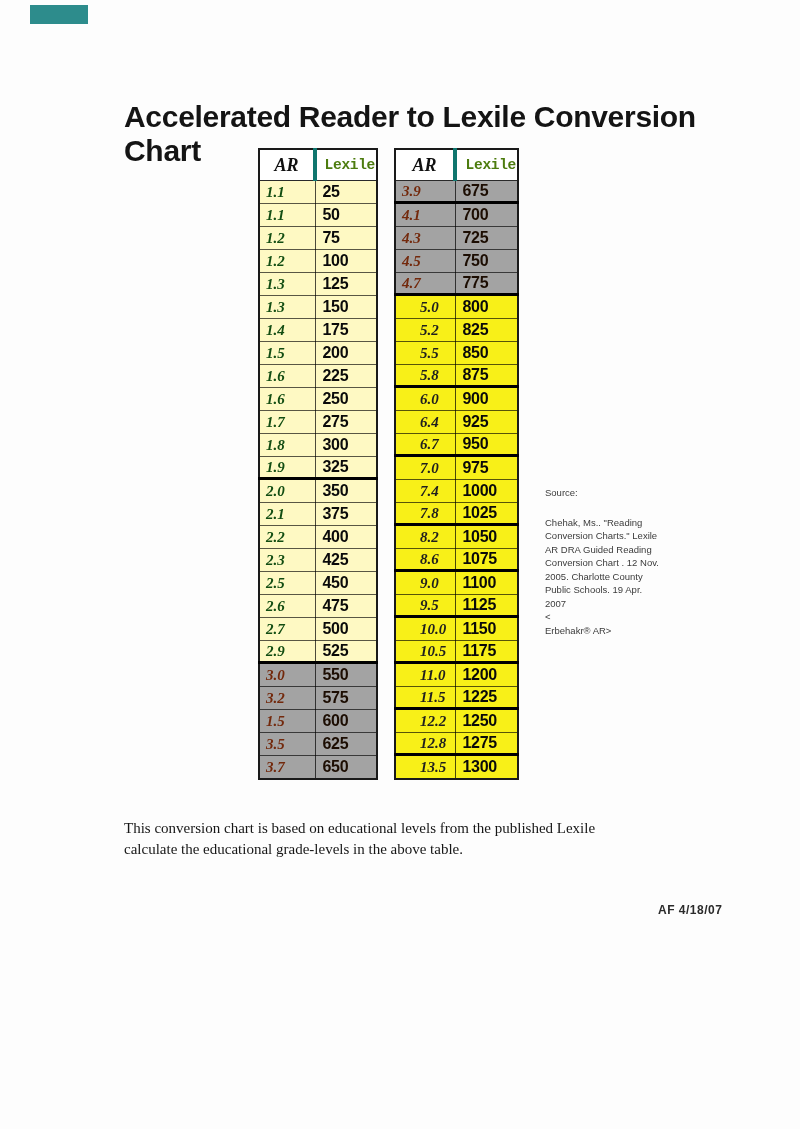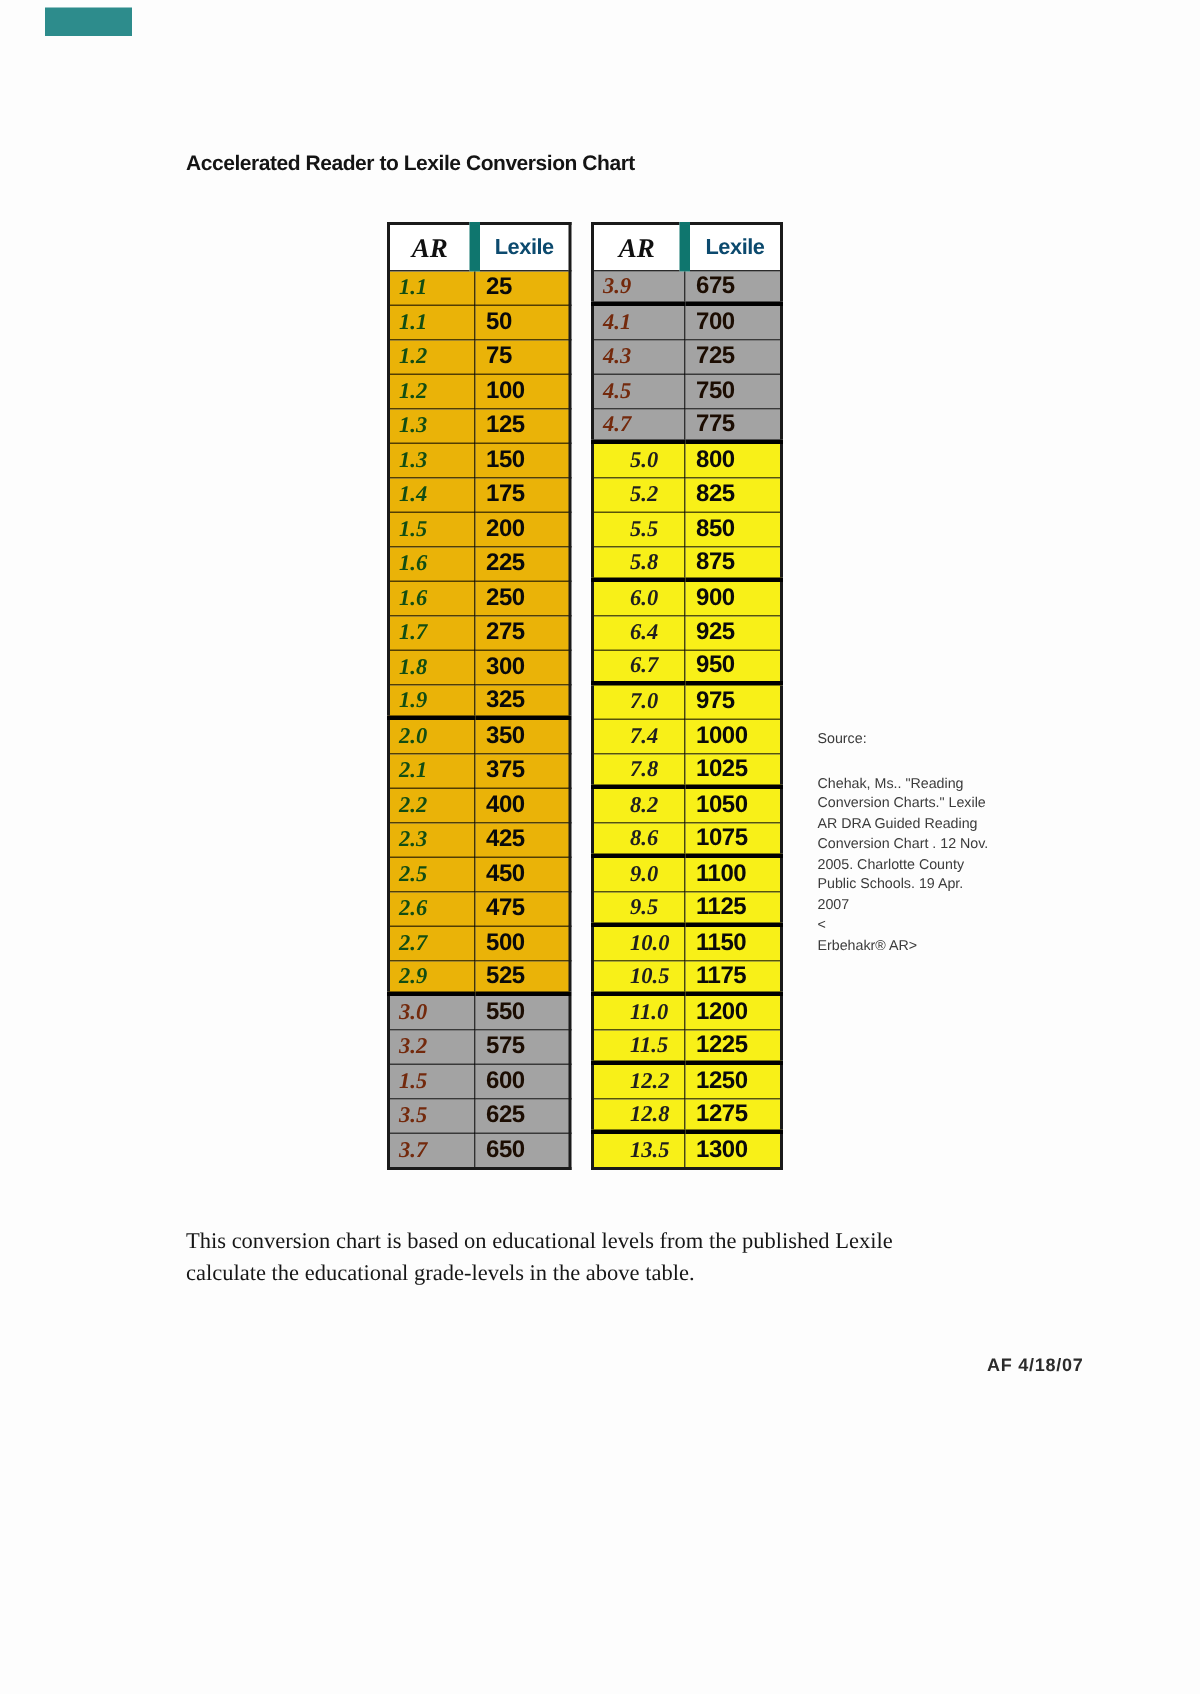--- a/index.html
+++ b/index.html
@@ -3,55 +3,55 @@
 <meta charset="utf-8">
 <style>
   html,body{margin:0;padding:0;background:#e9e9e9;}
   .page{
     position:relative;width:800px;height:1129px;background:#fdfdfd;
     font-family:"Liberation Sans",sans-serif;overflow:hidden;margin:0 auto;
   }
   .badge{position:absolute;left:30px;top:5px;width:58px;height:19px;background:#2d8c8c;}
   .title{
     position:absolute;left:124px;top:100px;width:600px;
-    font-family:"Liberation Sans",sans-serif;font-size:14px;font-weight:700;
+    font-family:"Liberation Sans",sans-serif;font-size:30px;font-weight:700;
     letter-spacing:-0.3px;color:#141414;margin:0;
   }
   .conv-table{position:absolute;top:148px;border-collapse:collapse;table-layout:fixed;}
   #table-left{left:258px;}
   #table-right{left:394px;}
   .conv-table{border:2px solid #1a1a1a;}
   .conv-table th{
     background:#ffffff;height:28px;text-align:center;vertical-align:middle;
     border-bottom:1px solid #2a2a2a;
   }
   .conv-table th.ar{
     font-family:"Liberation Serif",serif;font-style:italic;font-weight:700;
-    font-size:18px;color:#101010;width:51px;border-right:7px solid #0f766e;
+    font-size:18px;color:#101010;width:51px;border-right:4px solid #0f766e;
   }
   .conv-table th.lex{
-    font-family:Liberation Sans, sans-serif;font-weight:700;font-size:14.5px;
-    color:#0c4a6e;width:57px;letter-spacing:-0.3px;
+    font-family:Liberation Mono, monospace;font-weight:700;font-size:14.5px;
+    color:#4d7c0f;width:57px;letter-spacing:-0.3px;text-align:right;
   }
   #table-right th.ar{width:55px;}
   #table-right th.lex{width:58px;}
   .conv-table td{
     height:22px;vertical-align:middle;border-bottom:1px solid rgba(0,0,0,0.65);
     padding:0;
   }
   .conv-table td.ar{
     font-family:"Liberation Serif",serif;font-style:italic;font-weight:700;
     font-size:15px;padding-left:6px;border-right:1px solid rgba(0,0,0,0.7);
   }
   .conv-table td.lex{
     font-family:"Liberation Sans",sans-serif;font-weight:700;font-size:16px;
     padding-left:7px;color:#0a0a0a;letter-spacing:-0.3px;
   }
   tr.thick td{border-bottom:3px solid #000;height:20px;}
-  tr.band-green td{background:#eab308;margin-top:32px;}
+  tr.band-green td{background:#fef9c3;margin-top:32px;}
   tr.band-green td.ar{color:#124d12;}
   tr.band-orange td{background:#a3a3a3;}
   tr.band-orange td.ar{color:#73290c;}
   tr.band-orange td.lex{color:#1c0d02;}
   tr.band-yellow td{background:#f8f018;}
   tr.band-yellow td.ar{color:#1f1f1f;padding-left:24px;}
   .source{
     position:absolute;left:545px;top:486px;width:180px;
     font-size:9.5px;line-height:13.5px;color:#3b3b3b;
   }

